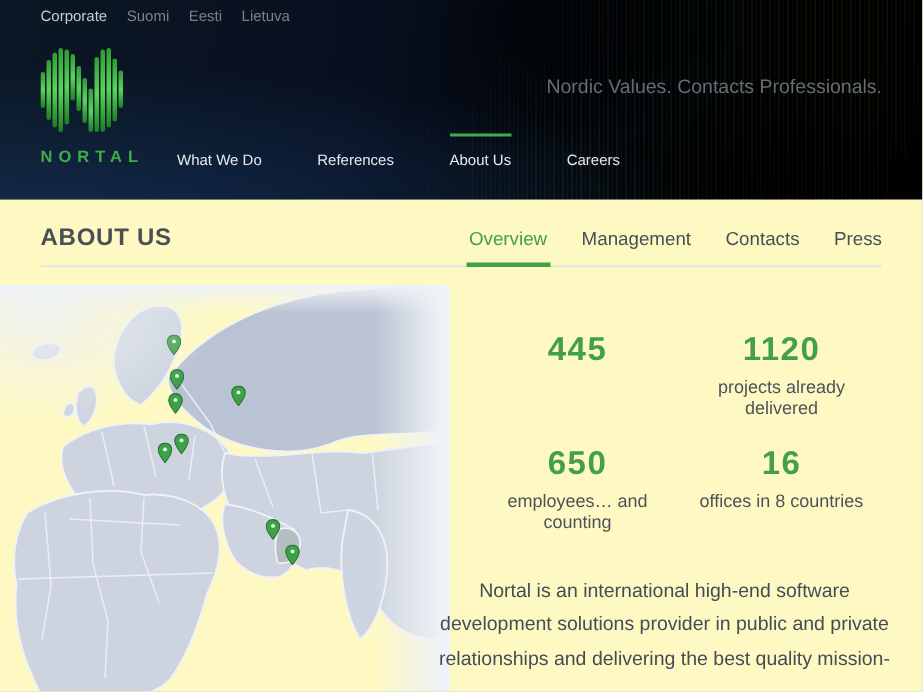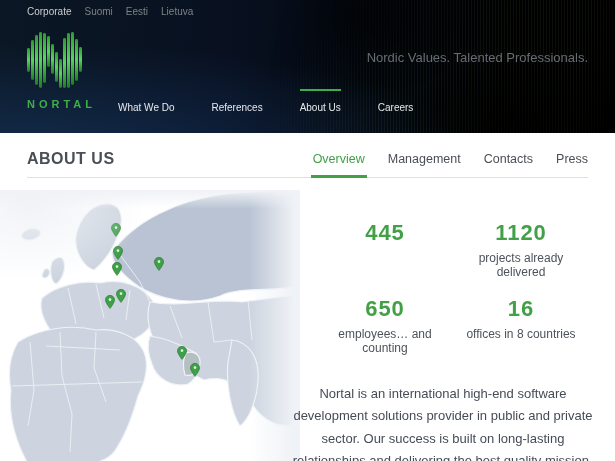--- a/index.html
+++ b/index.html
@@ -1,19 +1,19 @@
 <!DOCTYPE html>
 <html><head>
 <meta charset="utf-8">
 <style>
   * { margin:0; padding:0; box-sizing:border-box; }
   html,body { background:#d8dbe0; }
   .page {
     position:relative; width:615px; height:461px; overflow:hidden;
-    background:#ffffff; font-family:"Liberation Sans", sans-serif;
+    background:#fef9c3; font-family:"Liberation Sans", sans-serif;
     margin:0 auto;
   }
   
   .header {
     position:absolute; left:0; top:0; width:615px; height:133px;
     background:linear-gradient(97deg, #0b1724 0%, #081020 38%, #02060c 62%, #000 85%);
     overflow:hidden;
   }
   .header::before { 
     content:""; position:absolute; inset:0;
@@ -115,21 +115,21 @@
           <rect x="36" y="8" width="3" height="50" rx="1.4"></rect>
           <rect x="40" y="3" width="3" height="55" rx="1.4"></rect>
           <rect x="44" y="2" width="3" height="53" rx="1.4"></rect>
           <rect x="48" y="9" width="3" height="42" rx="1.4"></rect>
           <rect x="52" y="17" width="3" height="25" rx="1.4"></rect>
         </g>
       </svg>
       <div class="logo-word">NORTAL</div>
     </div>
 
-    <div class="tagline">Nordic Values. Talented Professionals.</div>
+    <div class="tagline">Nordic Values. Contacts Professionals.</div>
 
     <ul class="main-nav" id="main-nav">
         <li class="">What We Do</li>
         <li class="">References</li>
         <li class="active">About Us</li>
         <li class="">Careers</li>
       </ul>
   </div>
 
   <div class="section-head">
@@ -236,17 +236,16 @@
     </div>
     <div class="stat">
       <div class="stat-value">16</div>
       <div class="stat-label">offices in 8 countries</div>
     </div>
   </div>
 
   <div class="intro" id="intro">
       <div class="line">Nortal is an international high-end software</div>
       <div class="line">development solutions provider in public and private</div>
-      <div class="line">sector. Our success is built on long-lasting</div>
       <div class="line">relationships and delivering the best quality mission-</div>
     </div>
 
 </div>
 
 </body></html>

